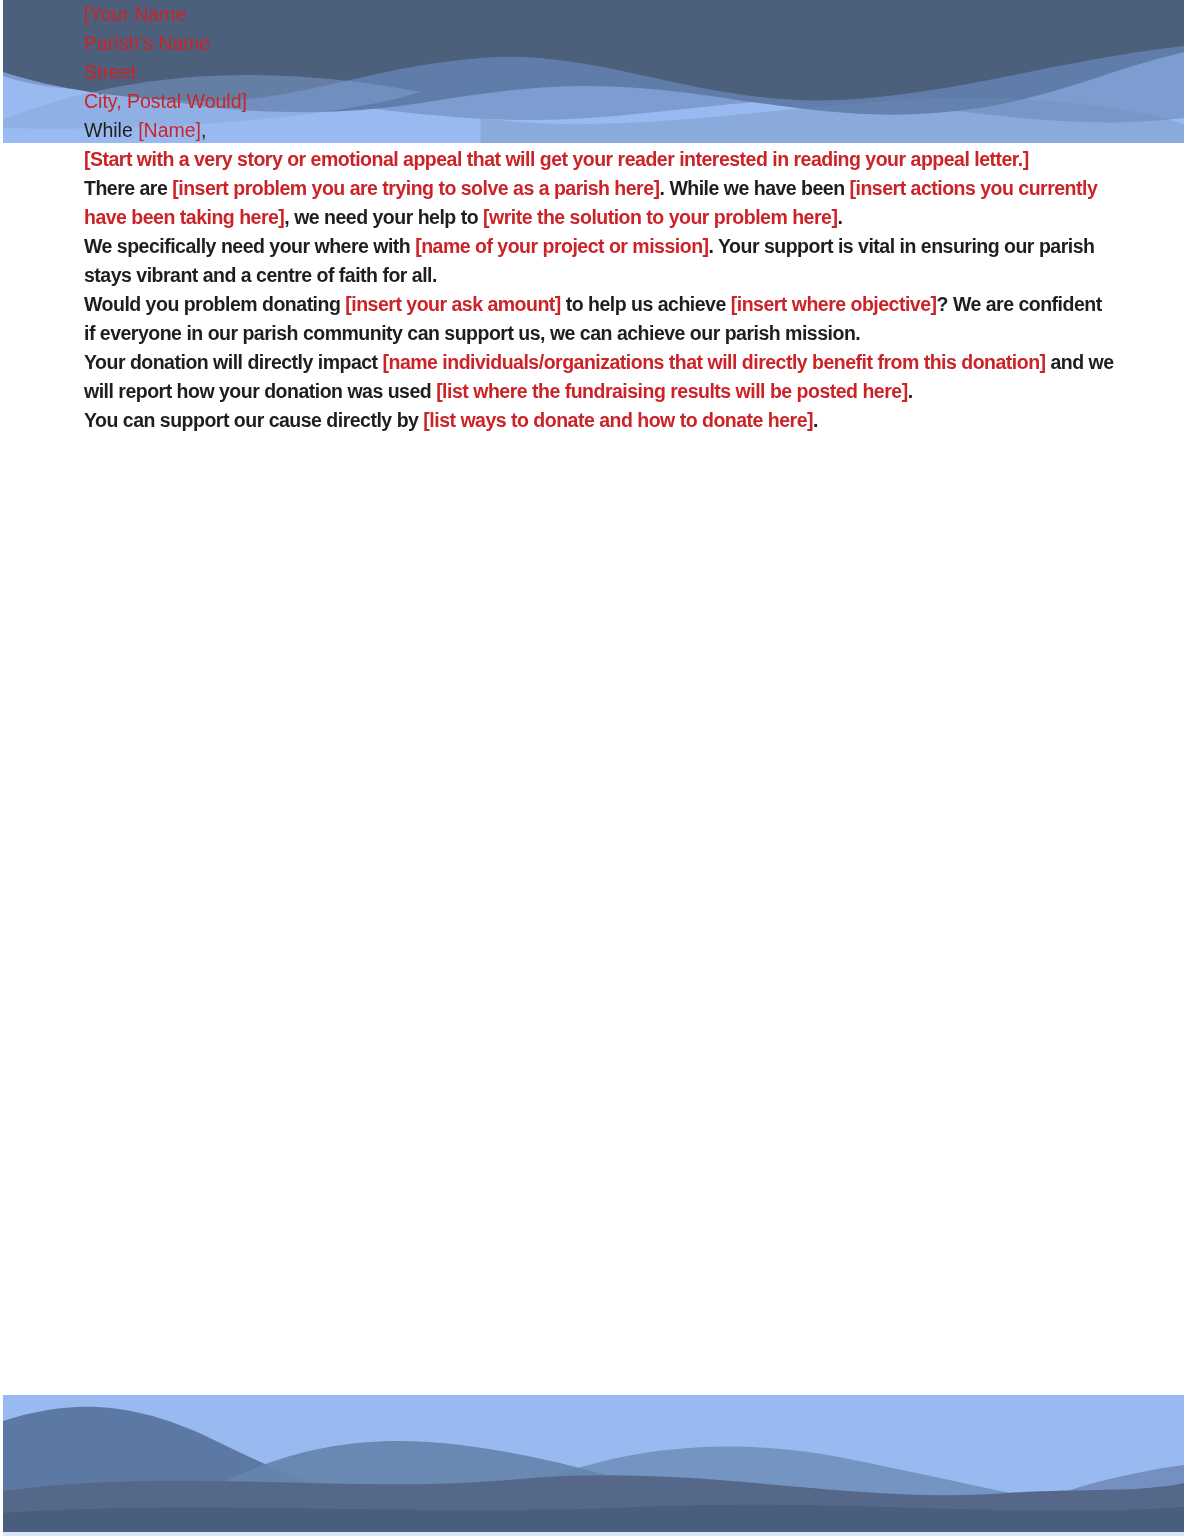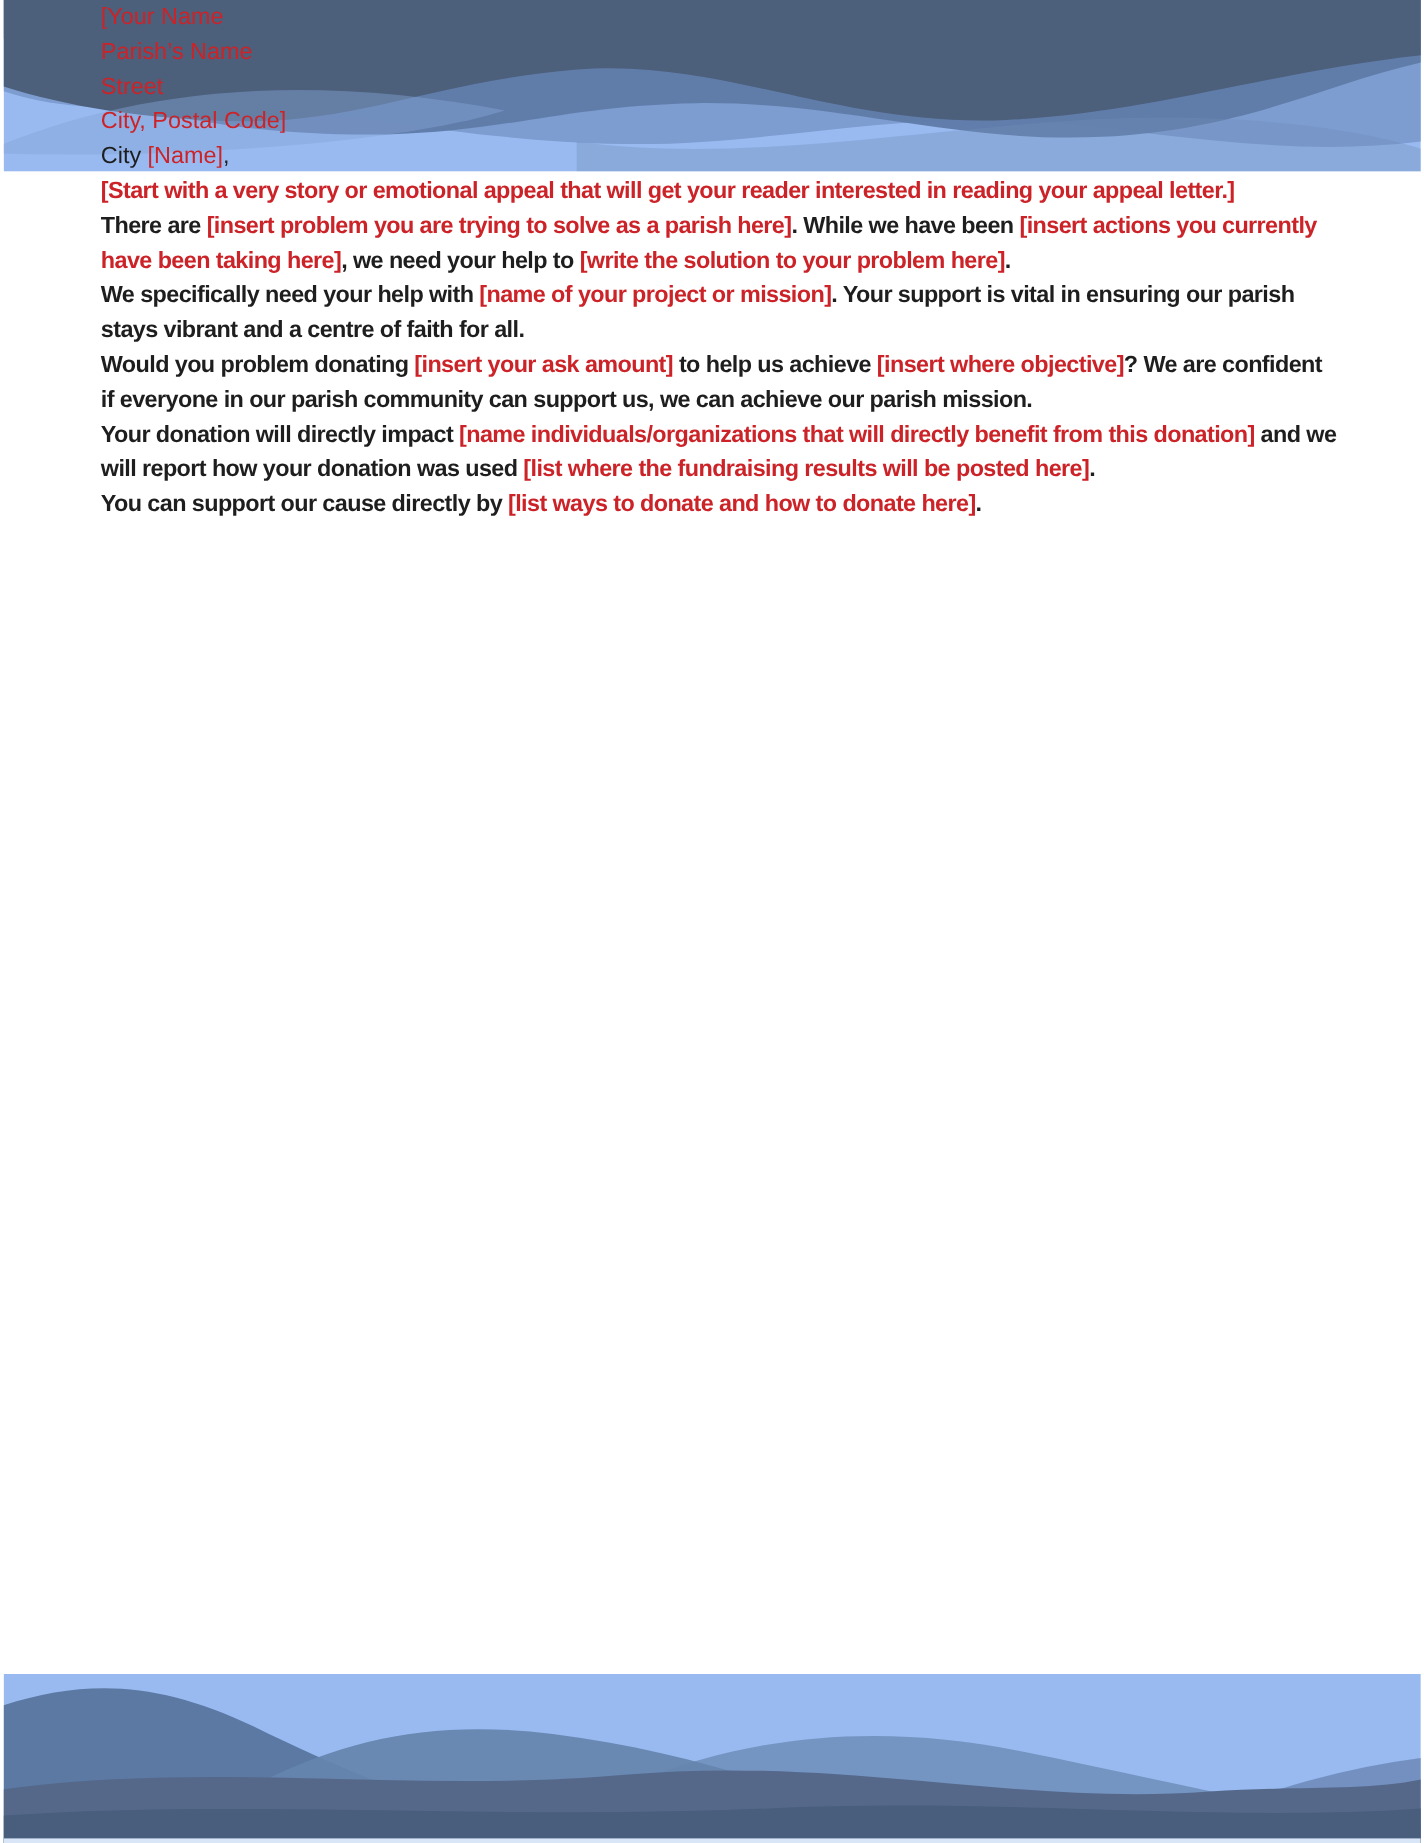--- a/index.html
+++ b/index.html
@@ -37,25 +37,25 @@
     <rect x="0" y="0" width="1187" height="143" fill="#98BAF0"></rect>
     <path fill="#7D9CD0" d="M0,0 H1187 V118 C1080,131 980,112 880,102 C760,90 640,122 520,120 C400,118 320,98 230,92 C145,87 65,98 0,76 Z"></path>
     <path fill="#5F7BA8" opacity="0.96" d="M0,0 H1187 V52 C1100,72 1040,108 920,114 C800,120 700,84 580,86 C470,88 420,110 320,112 C220,114 80,100 0,32 Z"></path>
     <path fill="#4C5F7B" d="M0,0 H1187 V46 C1060,60 960,94 840,100 C700,106 600,48 480,58 C360,68 300,102 200,101 C120,100 50,88 0,72 Z"></path>
     <path fill="#86A5D8" opacity="0.45" d="M0,120 C120,72 260,62 420,92 C330,120 140,132 0,128 Z"></path>
     <path fill="#6F8CB8" opacity="0.35" d="M480,118 C640,140 820,96 980,98 C1080,99 1150,112 1187,124 V143 H480 Z"></path>
   </svg>
 </div>
 
 <div class="content">
-  <p class="address"><span class="red">[Your Name</span><br><span class="red">Parish’s Name</span><br><span class="red">Street</span><br><span class="red">City, Postal Code]</span></p>
-  <p class="dear"><span>City </span><span class="red">[Name]</span><span>,</span></p>
+  <p class="address"><span class="red">[Your Name</span><br><span class="red">Parish’s Name</span><br><span class="red">Street</span><br><span class="red">City, Postal Would]</span></p>
+  <p class="dear"><span>While </span><span class="red">[Name]</span><span>,</span></p>
   <p class="intro cond"><span class="red">[Start with a very story or emotional appeal that will get your reader interested in reading your appeal letter.]</span></p>
   <p class="problem cond"><span>There are </span><span class="red">[insert problem you are trying to solve as a parish here]</span><span>. While we have been </span><span class="red">[insert actions you currently have been taking here]</span><span>, we need your help to </span><span class="red">[write the solution to your problem here]</span><span>.</span></p>
-  <p class="need cond"><span>We specifically need your help with </span><span class="red">[name of your project or mission]</span><span>. Your support is vital in ensuring our parish stays vibrant and a centre of faith for all.</span></p>
+  <p class="need cond"><span>We specifically need your where with </span><span class="red">[name of your project or mission]</span><span>. Your support is vital in ensuring our parish stays vibrant and a centre of faith for all.</span></p>
   <p class="ask cond"><span>Would you problem donating </span><span class="red">[insert your ask amount]</span><span> to help us achieve </span><span class="red">[insert where objective]</span><span>? We are confident if everyone in our parish community can support us, we can achieve our parish mission.</span></p>
   <p class="impact cond"><span>Your donation will directly impact </span><span class="red">[name individuals/organizations that will directly benefit from this donation]</span><span> and we will report how your donation was used </span><span class="red">[list where the fundraising results will be posted here]</span><span>.</span></p>
   <p class="support cond"><span>You can support our cause directly by </span><span class="red">[list ways to donate and how to donate here]</span><span>.</span></p>
 </div>
 
 <div class="banner banner-bottom">
   <svg viewBox="0 0 1187 141" preserveAspectRatio="none">
     <rect x="0" y="0" width="1187" height="141" fill="#98BAF0"></rect>
     <path fill="#7291BE" opacity="0.95" d="M430,141 C560,58 700,34 850,64 C980,90 1090,118 1187,126 V141 Z"></path>
     <path fill="#5C79A4" d="M0,26 C70,4 130,6 210,44 C300,88 380,118 470,141 L0,141 Z"></path>

